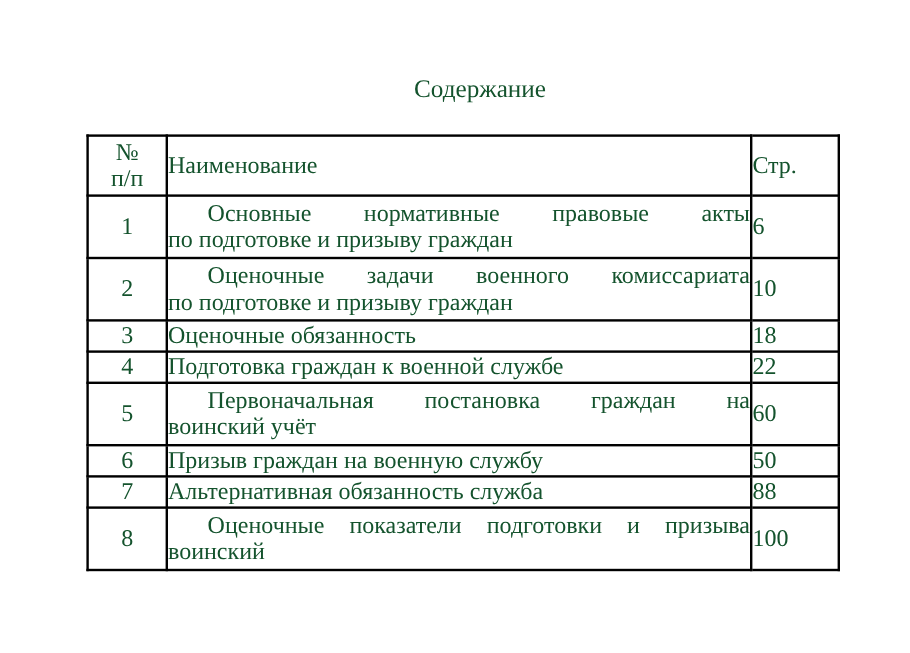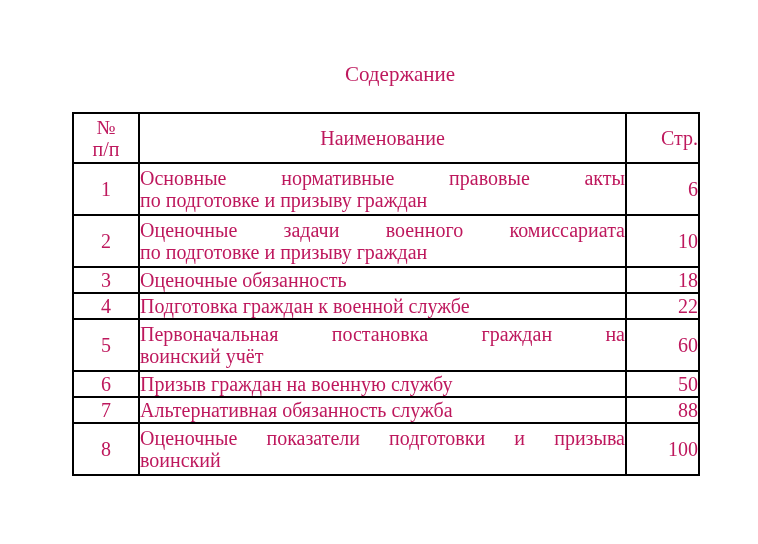--- a/index.html
+++ b/index.html
@@ -5,21 +5,21 @@
   html, body {
     margin: 0;
     padding: 0;
     background: #ffffff;
   }
   .page {
     position: relative;
     width: 758px;
     height: 544px;
     background: #ffffff;
-    color: #be185d;
+    color: #14532d;
     font-family: "Liberation Serif", "DejaVu Serif", serif;
     overflow: hidden;
   }
   .doc-title {
     position: absolute;
     top: 62px;
     left: 21px;
     width: 758px;
     text-align: center;
     font-size: 21px;
@@ -39,47 +39,48 @@
   }
   table.toc th, table.toc td {
     border: 2px solid #000000;
     padding: 0;
     vertical-align: middle;
     font-weight: normal;
     background: #ffffff;
   }
   .col-num  { width: 64px;  text-align: center; }
   .col-name { width: 485px; text-align: left; }
-  .col-page { width: 71px;  text-align: right; }
+  .col-page { width: 71px;  text-align: left; }
   thead tr   { height: 50px; }
   tr.row-tall  { height: 52px; }
   tr.row-short { height: 26px; }
   td.col-name { padding: 2px 8px 2px 9px; }
   .line { display: block; }
   .jline {
     text-align: justify;
     text-align-last: justify;
+    margin-left: 33px;
   }
   .hdr-line { display: block; text-align: center; }
 </style>
 </head>
 <body>
 
 <div class="page">
 
   <h1 class="doc-title">Содержание</h1>
 
   <table class="toc">
     <thead>
       <tr>
         <th class="col-num">
           <span class="hdr-line">№</span>
           <span class="hdr-line">п/п</span>
         </th>
-        <th class="col-name" style="text-align:center;">Наименование</th>
+        <th class="col-name" style="">Наименование</th>
         <th class="col-page">Стр.</th>
       </tr>
     </thead>
     <tbody>
       <tr class="row-tall">
         <td class="col-num">1</td>
         <td class="col-name">
           <span class="line jline">Основные нормативные правовые акты</span>
           <span class="line">по подготовке и призыву граждан</span>
         </td>

